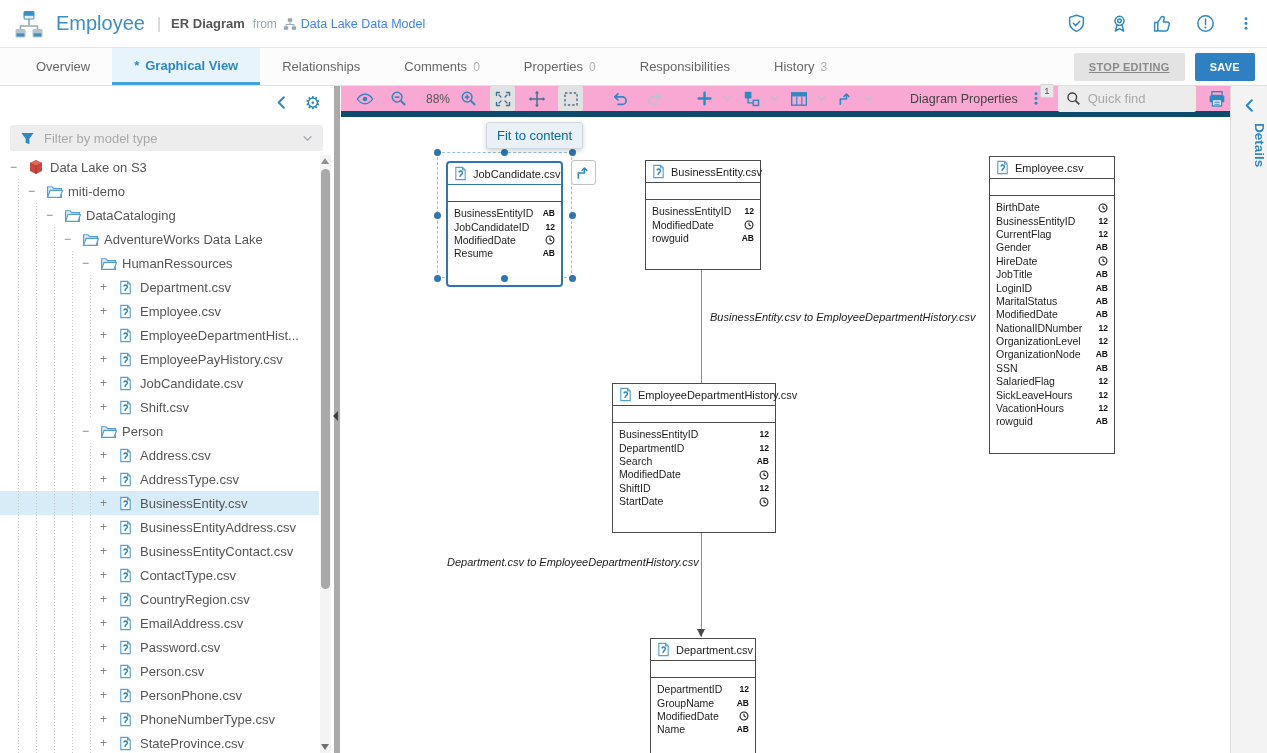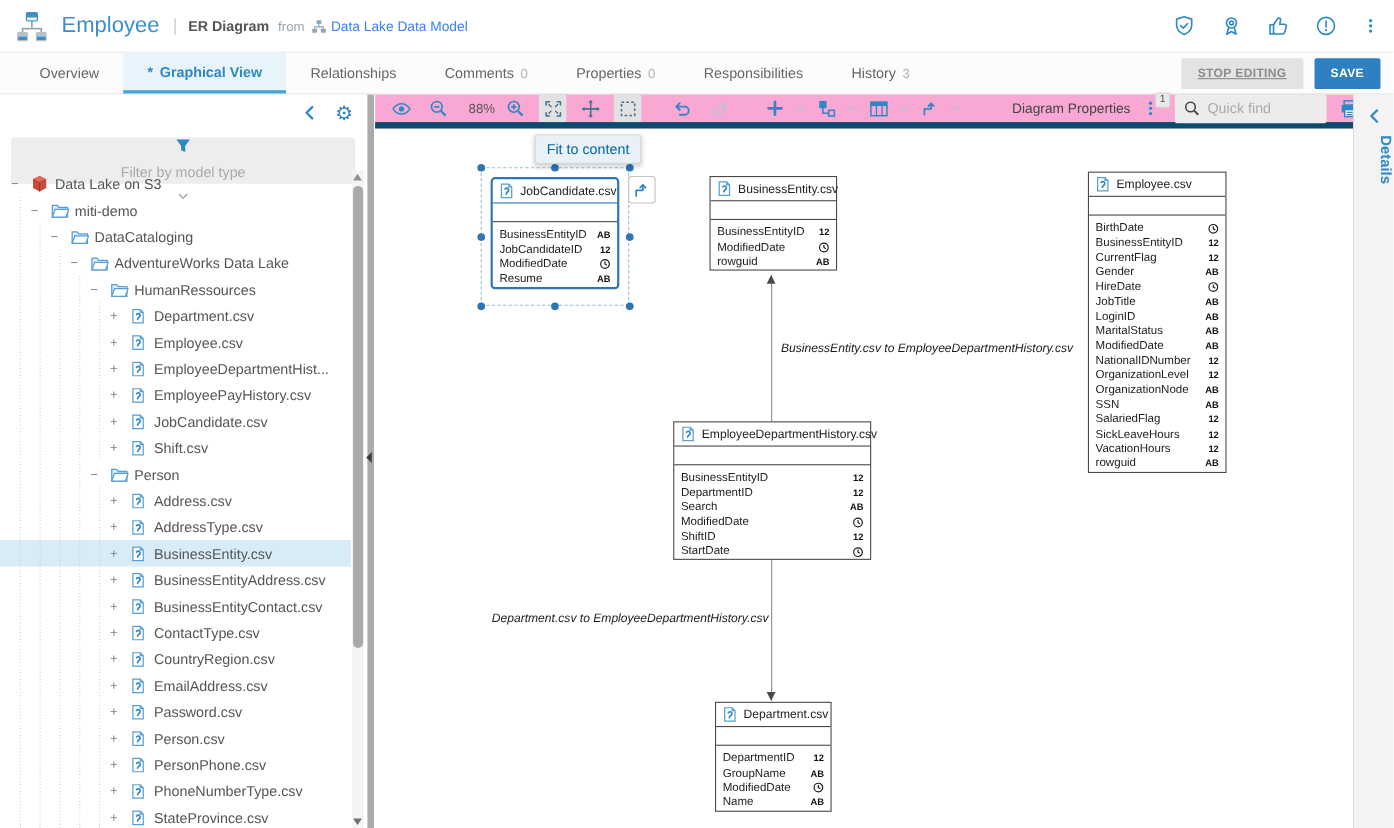--- a/index.html
+++ b/index.html
@@ -33,21 +33,21 @@
   .body { position:absolute; left:0; top:86px; width:100%; height:667px; }
 
   
   .sidebar { position:absolute; left:0; top:0; width:333px; height:100%; background:#fff; }
   .sb-toolbar { height:33px; display:flex; align-items:center; padding:0 12px; gap:8px; }
   .sb-tab { font-size:13px; color:#666; padding:5px 12px; cursor:pointer; }
   .sb-tab.active { background:#ececec; border:1px solid #d5d5d5; border-radius:2px; color:#444; font-weight:bold; }
   .sb-tool-actions { margin-left:auto; display:flex; align-items:center; gap:16px; color:#2d88c4; }
   .sb-tool-actions .icn { cursor:pointer; display:flex; }
   .gear-glyph { font-size:18px; line-height:1; color:#2d88c4; cursor:pointer; }
-  .filter-box { margin:6px 10px 4px 10px; height:42px; background:#ededed; border-radius:3px; display:flex; align-items:center; padding:0 10px; gap:9px; cursor:pointer;flex-direction:column; }
+  .filter-box { margin:6px 10px 4px 10px; height:26px; background:#ededed; border-radius:3px; display:flex; align-items:center; padding:0 10px; gap:9px; cursor:pointer; }
   .filter-box .ph { font-size:13px; color:#a9a9a9; flex:1; }
   .filter-box .chev { color:#9fa8af; display:flex; }
   .tree { position:absolute; left:0; top:69px; right:14px; bottom:0; overflow:hidden; }
   .tree-item { display:flex; align-items:center; height:24px; font-size:13px; color:#555; white-space:nowrap; padding-left:10px; cursor:pointer; }
   .tree-item.selected { background:#d8ecf8; }
   .guide { width:18px; height:24px; flex:0 0 18px; background-image:linear-gradient(#c8c8c8 1px, transparent 1px); background-size:1px 3px; background-repeat:repeat-y; background-position:8px 0; }
   .expander { width:18px; flex:0 0 18px; text-align:left; color:#808080; font-size:12px; }
   .tree-icon { width:21px; flex:0 0 21px; display:flex; align-items:center; }
   .tree-label { padding-left:1px; }
 
@@ -66,39 +66,39 @@
 
   
   .cv-toolbar { position:absolute; left:341px; top:0; width:889px; height:31px; background:#f9a8d4; border-bottom:6px solid #0c4a6e; display:flex; align-items:center; padding-left:11px; }
   .tbtn { width:25px; height:25px; border:none; background:transparent; border-radius:2px; display:flex; align-items:center; justify-content:center; color:#2d88c4; cursor:pointer; position:relative; margin-right:3px; }
   .tbtn.steel { color:#44708e; }
   .tbtn.pressed { background:#e2e2e2; }
   .tbtn.disabled { color:#b9c4cc; }
   .twrap { display:flex; align-items:center; margin-right:6px; }
   .tchev { color:#b9c2c9; display:flex; margin-left:2px; cursor:pointer; }
   .ttext { font-size:12px; color:#555; margin:0 6px; white-space:nowrap; }
-  .ttext.props { margin-left:40px; color:#444; font-size:12.5px; cursor:pointer; }
+  .ttext.props { margin-left:30px; color:#444; font-size:12.5px; cursor:pointer; }
   .tsep { width:1px; height:18px; background:#e0e0e0; margin:0 8px; }
   .tbadge { position:absolute; top:-2px; left:16px; background:#e9e9e9; border:1px solid #d2d2d2; border-radius:2px; font-size:9.5px; color:#555; padding:0 3.5px; line-height:12px; }
   .quick-find { margin-left:auto; width:148px; height:26px; background:#ececec; border-radius:2px; display:flex; align-items:center; padding:0 8px; gap:7px; }
   .quick-find input { border:none; background:transparent; outline:none; font-family:inherit; font-size:13px; color:#444; width:100px; }
   .quick-find input::placeholder { color:#a9a9a9; }
   .print-btn { margin:0 14px 0 12px; }
 
   
   .canvas { position:absolute; left:341px; top:31px; width:889px; height:636px; background:#fff; overflow:hidden; }
   .tooltip { position:absolute; background:#e9f0f6; border:1px solid #cfd9e0; border-radius:3px; box-shadow:0 2px 5px rgba(0,0,0,.18); font-size:13px; color:#0369a1; padding:5px 10px; white-space:nowrap; z-index:30; }
 
   .entity { position:absolute; background:#fff; border:1px solid #4a4a4a; font-size:10.5px; color:#1c1c1c; z-index:5; }
   .entity.selected { border:2px solid #2e75b6; border-radius:4px; }
   .entity-header { display:flex; align-items:center; gap:5px; padding:3px 6px 3px 5px; border-bottom:1px solid #4a4a4a; font-size:11px; height:22px; }
   .entity.selected .entity-header { border-bottom-color:#2e75b6; }
   .entity-band { height:17px; border-bottom:1px solid #4a4a4a; }
   .entity.selected .entity-band { border-bottom-color:#4a4a4a; }
-  .entity-cols { padding:5px 6px 0 6px; }
+  .entity-cols { padding:5px 6px 24px 6px; }
   .col-row { display:flex; justify-content:space-between; align-items:center; height:13.4px; line-height:13px; }
   .col-type { font-weight:bold; font-size:8.5px; color:#111; display:flex; align-items:center; }
 
   .sel-box { position:absolute; border:1px dashed #98bede; z-index:4; pointer-events:none; }
   .handle { position:absolute; width:7px; height:7px; border-radius:50%; background:#2e75b6; z-index:6; cursor:pointer; }
   .rel-quick-btn { position:absolute; width:25px; height:25px; background:#fff; border:1px solid #c3c3c3; border-radius:3px; display:flex; align-items:center; justify-content:center; color:#2d88c4; cursor:pointer; z-index:6; }
 
   .rel-line { position:absolute; width:1px; background:#8c8c8c; z-index:1; cursor:pointer; }
   .rel-arrow { position:absolute; width:0; height:0; z-index:2; }
   .rel-arrow.up { border-left:4.5px solid transparent; border-right:4.5px solid transparent; border-bottom:8px solid #4a4a4a; }
@@ -971,21 +971,21 @@
             <div class="col-row">
               <span class="col-name">VacationHours</span>
               <span class="col-type">12</span>
             </div>
             <div class="col-row">
               <span class="col-name">rowguid</span>
               <span class="col-type">AB</span>
             </div>
           </div>
         </div>
-        <div class="entity" style="left:271px;top:266px;width:180px">
+        <div class="entity" style="left:271px;top:266px;width:164px">
           <div class="entity-header">
             <span class="icn">
               <svg viewBox="0 0 16 16" width="15" height="15">
                 <path d="M3 1.5h7.2l2.8 2.8v10.2H3z" fill="#fff" stroke="#569fd6" stroke-width="1.2"></path>
                 <path d="M10.2 1.5v2.8H13" fill="none" stroke="#569fd6" stroke-width="1.2"></path>
                 <path d="M6.5 6.3a1.9 1.9 0 1 1 2.2 2.8L7.5 11" fill="none" stroke="#2d88c4" stroke-width="1.6" stroke-linecap="round"></path>
               </svg>
             </span>
             <span>EmployeeDepartmentHistory.csv</span>
           </div>

